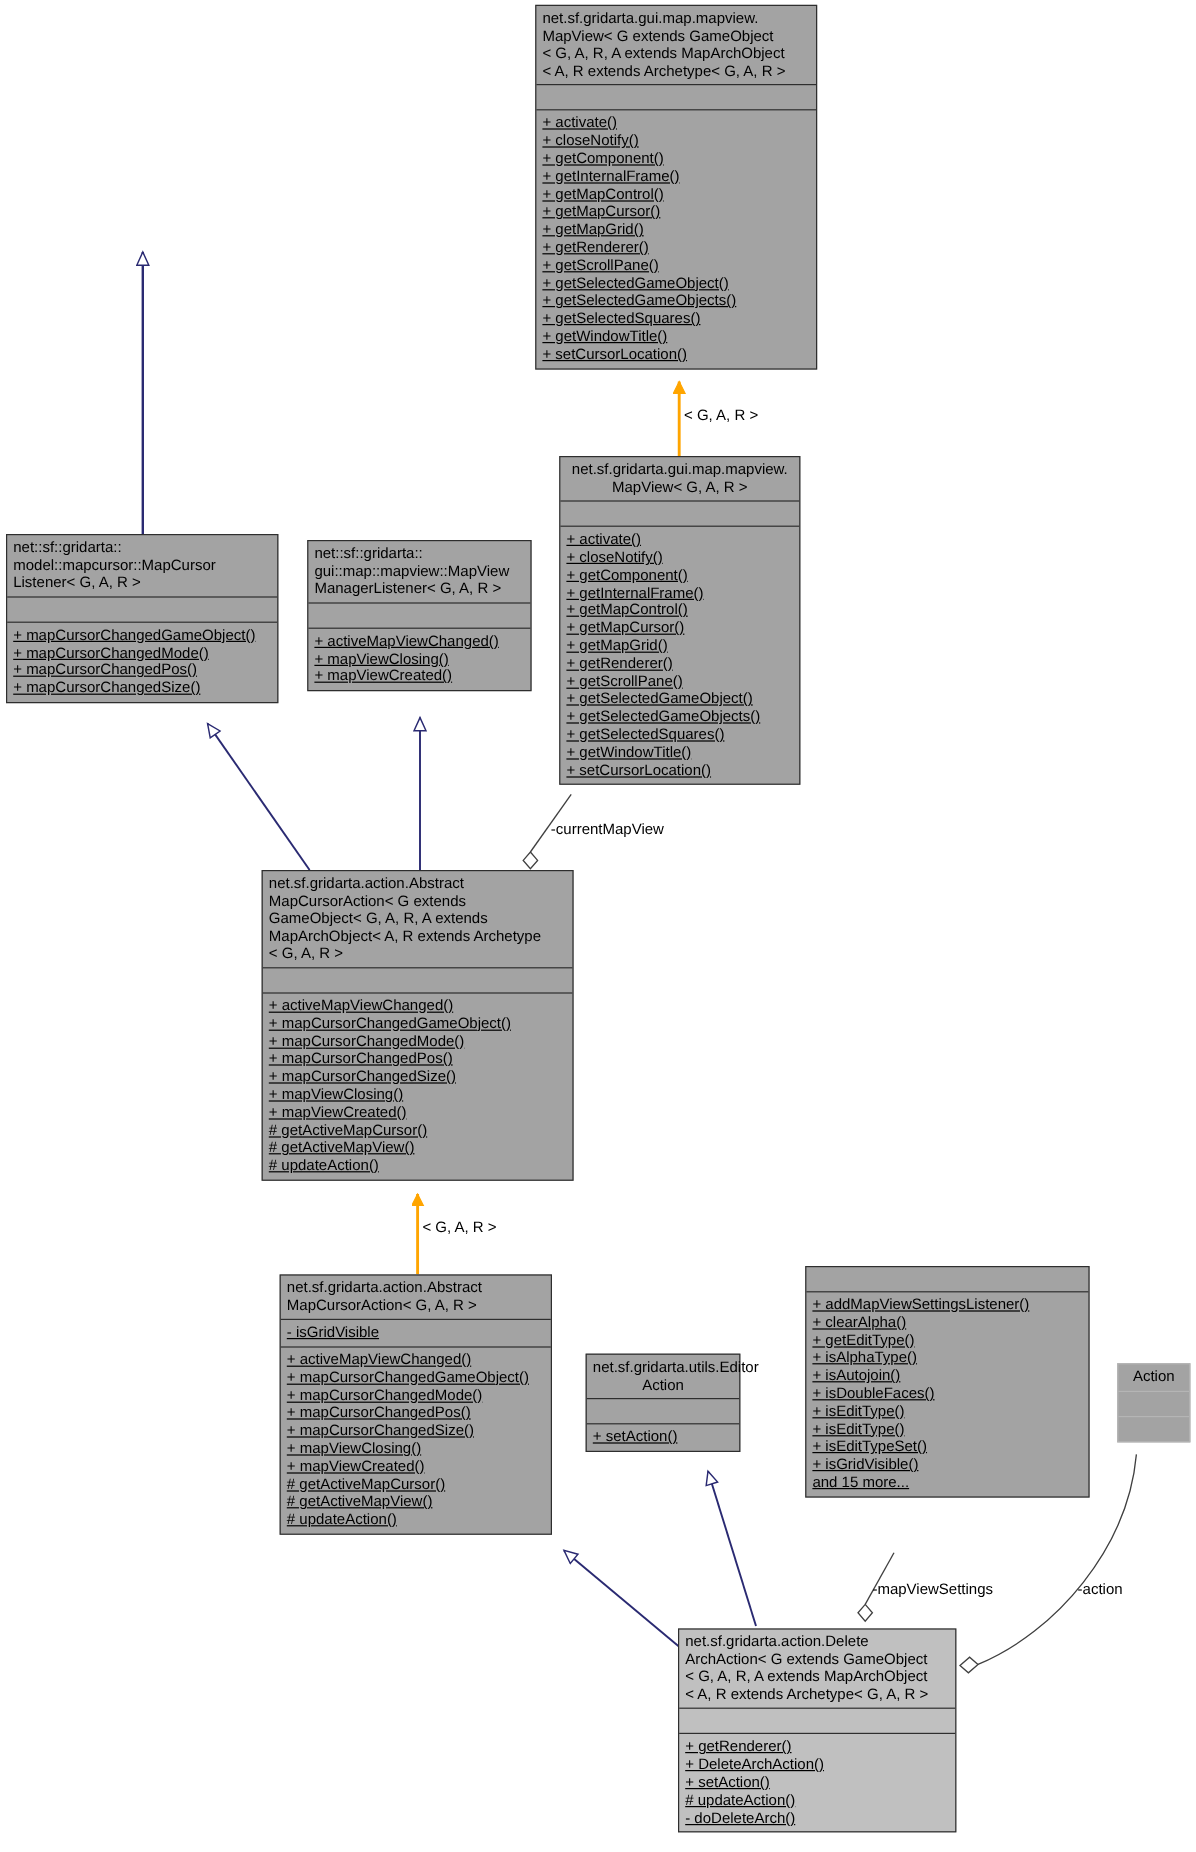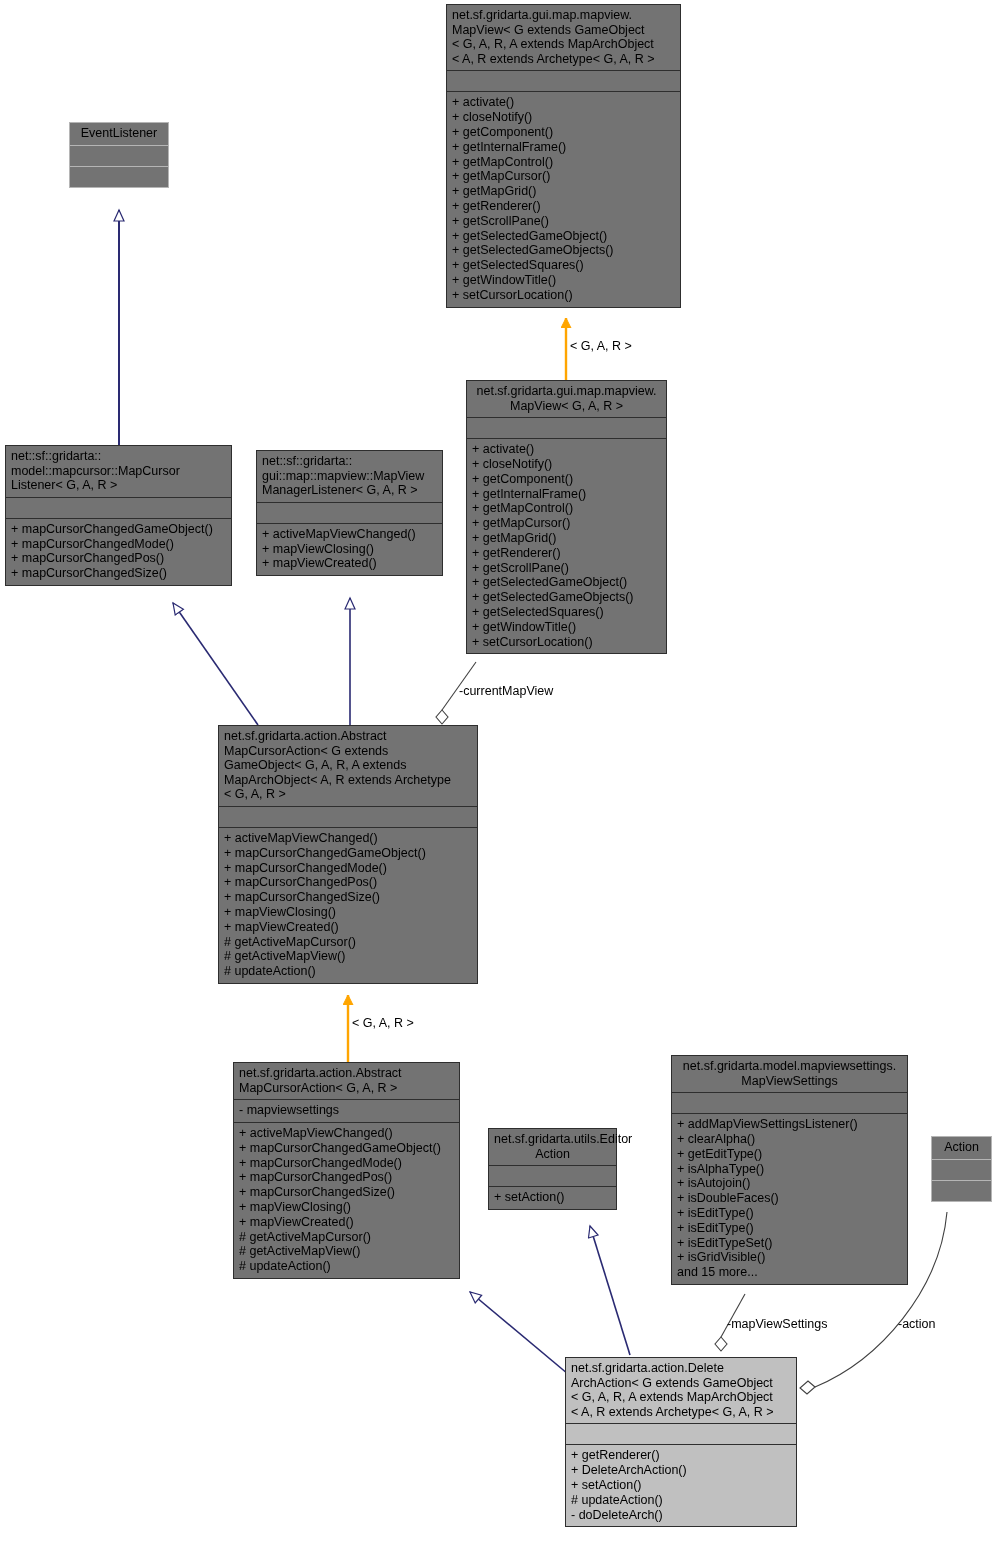--- a/index.html
+++ b/index.html
@@ -21,36 +21,37 @@
     position: absolute;
     left: 0;
     top: 0;
     width: 997px;
     height: 1543px;
     pointer-events: none;
   }
   .uml-box {
     position: absolute;
     box-sizing: border-box;
-    background: #737373;
+    background: #a3a3a3;
     border: 1px solid #2e2e2e;
     z-index: 5;
   }
   .uml-box.gray-border {
     border: 1px solid #b5b5b5;
   }
   .uml-box.filled {
     background: #c0c0c0;
   }
   .uml-sec {
     box-sizing: border-box;
     padding: 3px 5px 4px 5px;
   }
   .uml-sec + .uml-sec {
     border-top: 1px solid #2e2e2e;
+    text-decoration: underline;
   }
   .gray-border .uml-sec + .uml-sec {
     border-top: 1px solid #b5b5b5;
   }
   .uml-title {
     font-size: 12.5px;
     line-height: 14.6px;
     color: #000000;
     white-space: pre-line;
   }
@@ -159,31 +160,20 @@
 + getRenderer()
 + getScrollPane()
 + getSelectedGameObject()
 + getSelectedGameObjects()
 + getSelectedSquares()
 + getWindowTitle()
 + setCursorLocation()</div>
     </div>
   </div>
 
-  <div class="uml-box gray-border" style="left:69px; top:122px; width:100px;">
-    <div class="uml-sec">
-      <div class="uml-title center">EventListener</div>
-    </div>
-    <div class="uml-sec">
-      <div class="uml-attrs uml-empty"></div>
-    </div>
-    <div class="uml-sec">
-      <div class="uml-ops uml-empty"></div>
-    </div>
-  </div>
 
   <div class="uml-box" style="left:5px; top:445px; width:227px;">
     <div class="uml-sec">
       <div class="uml-title left">net::sf::gridarta::
 model::mapcursor::MapCursor
 Listener&lt; G, A, R &gt;</div>
     </div>
     <div class="uml-sec">
       <div class="uml-attrs uml-empty"></div>
     </div>
@@ -261,21 +251,21 @@
 # updateAction()</div>
     </div>
   </div>
 
   <div class="uml-box" style="left:233px; top:1062px; width:227px;">
     <div class="uml-sec">
       <div class="uml-title left">net.sf.gridarta.action.Abstract
      MapCursorAction&lt; G, A, R &gt;</div>
     </div>
     <div class="uml-sec">
-      <div class="uml-attrs">- mapviewsettings</div>
+      <div class="uml-attrs">- isGridVisible</div>
     </div>
     <div class="uml-sec">
       <div class="uml-ops">+ activeMapViewChanged()
 + mapCursorChangedGameObject()
 + mapCursorChangedMode()
 + mapCursorChangedPos()
 + mapCursorChangedSize()
 + mapViewClosing()
 + mapViewCreated()
 # getActiveMapCursor()
@@ -291,24 +281,20 @@
     </div>
     <div class="uml-sec">
       <div class="uml-attrs uml-empty"></div>
     </div>
     <div class="uml-sec">
       <div class="uml-ops">+ setAction()</div>
     </div>
   </div>
 
   <div class="uml-box" style="left:671px; top:1055px; width:237px;">
-    <div class="uml-sec">
-      <div class="uml-title center">net.sf.gridarta.model.mapviewsettings.
-MapViewSettings</div>
-    </div>
     <div class="uml-sec">
       <div class="uml-attrs uml-empty"></div>
     </div>
     <div class="uml-sec">
       <div class="uml-ops">+ addMapViewSettingsListener()
 + clearAlpha()
 + getEditType()
 + isAlphaType()
 + isAutojoin()
 + isDoubleFaces()

